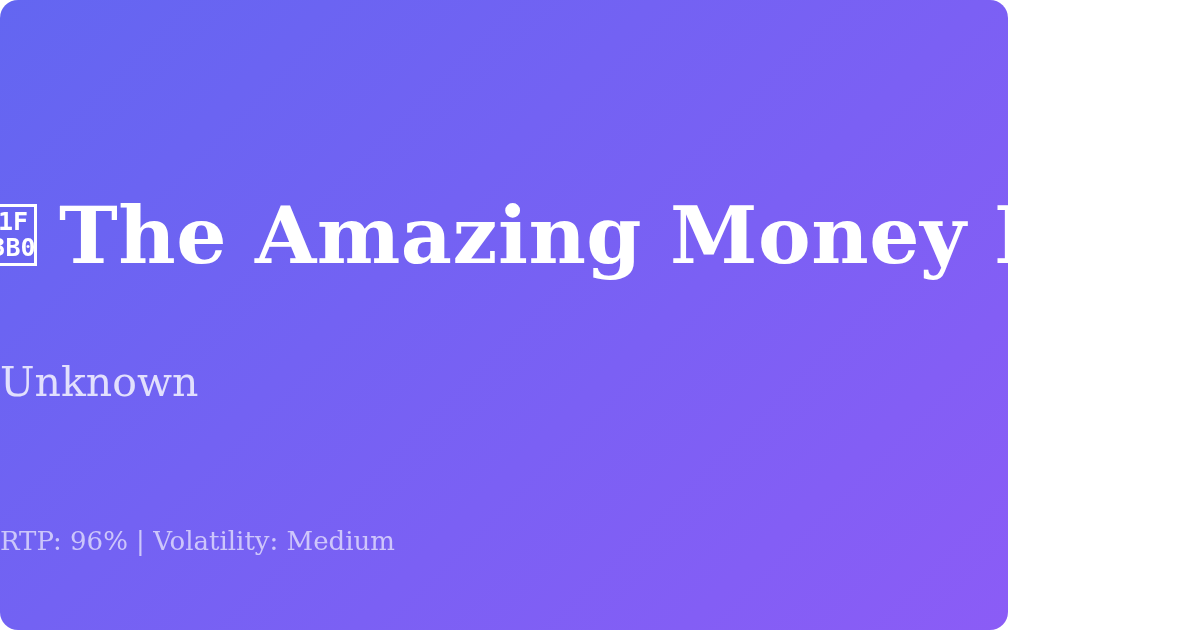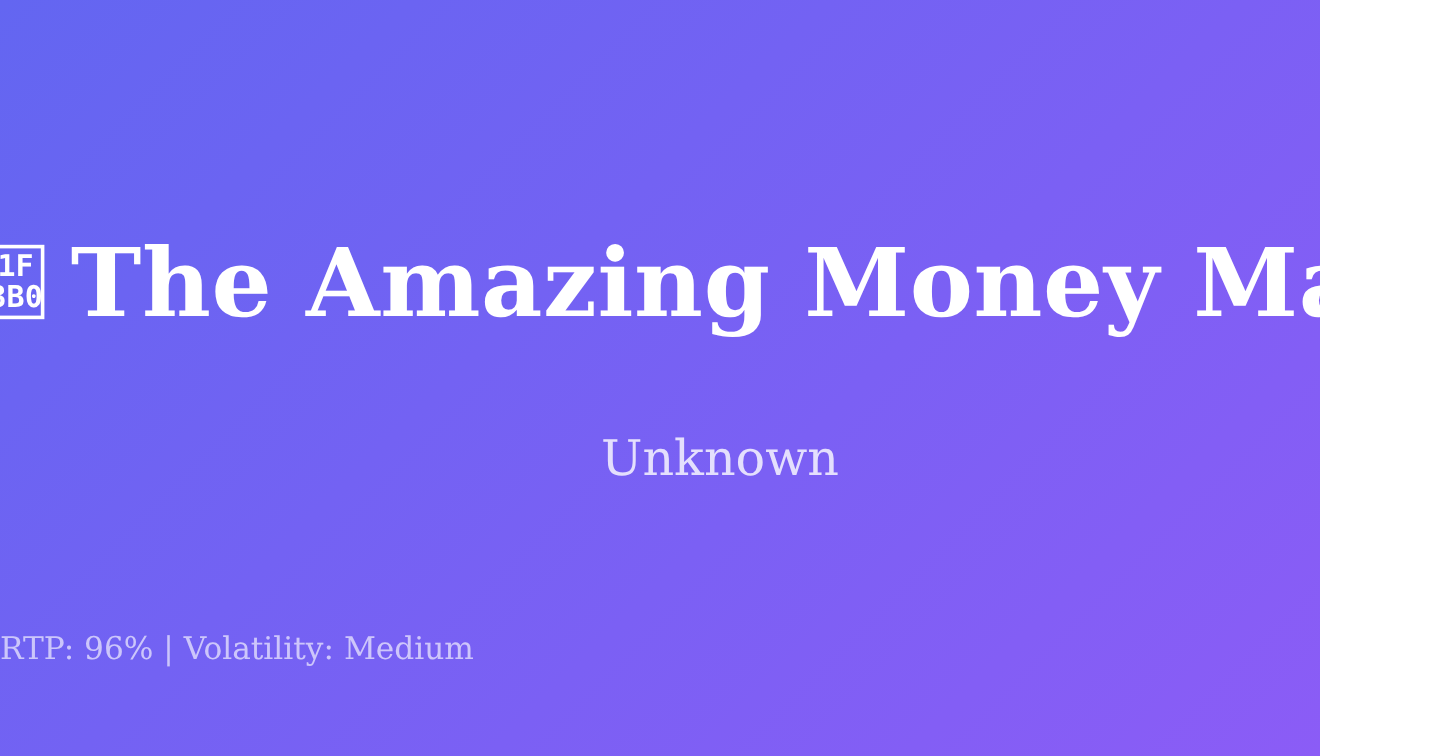--- a/index.html
+++ b/index.html
@@ -8,25 +8,26 @@
   }
   body {
     width: 1200px;
     height: 630px;
     overflow: hidden;
     font-family: "DejaVu Serif", "Liberation Serif", serif;
   }
 
   #og-card {
     position: relative;
-    width: 1100px;
+    width: 1008px;
     height: 630px;
     overflow: hidden;
     background: linear-gradient(135deg, #6366f1 0%, #8b5cf6 100%);
     box-sizing: border-box;
+    border-radius: 18px;
   }
 
   
   #title-row {
     position: absolute;
     left: 0;
     top: 0;
     width: 1200px;
     height: 470px;
     display: flex;
@@ -79,21 +80,21 @@
     letter-spacing: 0.5px;
     white-space: nowrap;
   }
 
   
   #subtitle {
     position: absolute;
     left: 0;
     top: 362px;
     width: 1200px;
-    text-align: center;
+    text-align: left;
     color: rgba(255, 255, 255, 0.80);
     font-family: "DejaVu Serif", "Liberation Serif", serif;
     font-weight: normal;
     font-size: 41px;
     line-height: 1;
     white-space: nowrap;
   }
 
   
   #meta-line {

